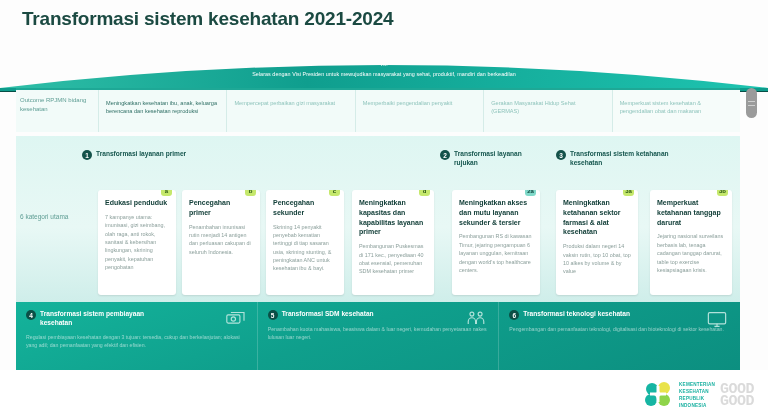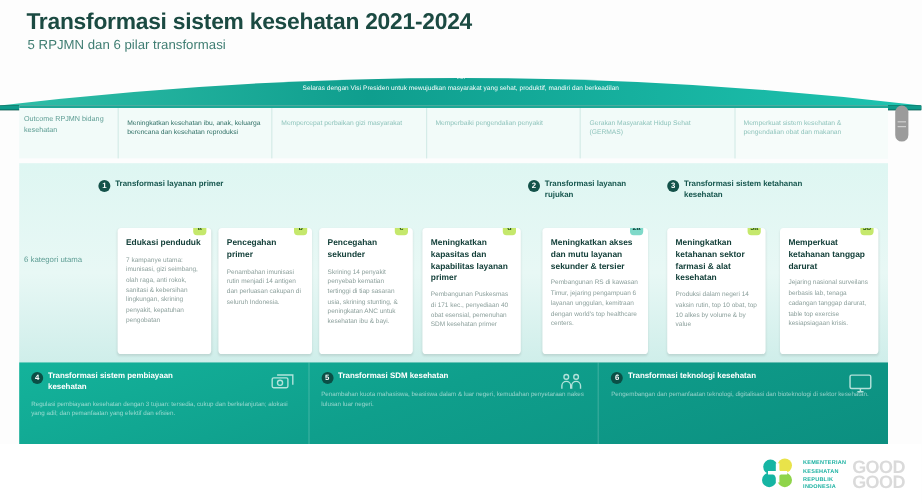--- a/index.html
+++ b/index.html
@@ -119,37 +119,36 @@
     margin-top: 5px; font-size: 5.2px; line-height: 1.6;
     color: rgba(255,255,255,.55);
   }
   .bicon { position: absolute; right: 12px; top: 8px; opacity: .85; }
 
   
   .footer { position: absolute; left: 0; right: 0; top: 370px; height: 50px; background: #ffffff; }
   .logo-wrap { position: absolute; right: 14px; top: 380px; display: flex; align-items: center; gap: 5px; }
   .kemenkes-text { font-size: 4.6px; font-weight: bold; color: #18b0a0; line-height: 1.5; letter-spacing: .2px; }
   .goodluck { font-size: 15px; font-weight: bold; color: #bdbdbd;
-              font-family: Liberation Sans, sans-serif; line-height: .82;
+              font-family: Liberation Mono, monospace; line-height: .82;
               letter-spacing: -.5px; opacity:.55; }
 
   
   .scrollbar {
     position: absolute; right: 11px; top: 88px;
     width: 11px; height: 30px; border-radius: 6px; background: #9b9b9b;
   }
   .scroll-line { position:absolute; left:2px; right:2px; height:1px; background:#cfcfcf; }
 </style>
 </head>
 <body>
 
 <div id="stage">
 
   <div class="title">Transformasi sistem kesehatan 2021-2024</div>
-  <div class="subtitle">5 RPJMN dan 6 pilar transformasi</div>
 
   <div class="roof-wrap">
     <svg class="roof-svg" width="768" height="44" viewBox="0 0 768 44">
       <defs>
         <linearGradient id="roofgrad" x1="0" y1="0" x2="1" y2="0">
           <stop offset="0%" stop-color="#2fbfa8"></stop>
           <stop offset="40%" stop-color="#0f9e8e"></stop>
           <stop offset="100%" stop-color="#1ec4b0"></stop>
         </linearGradient>
       </defs>

